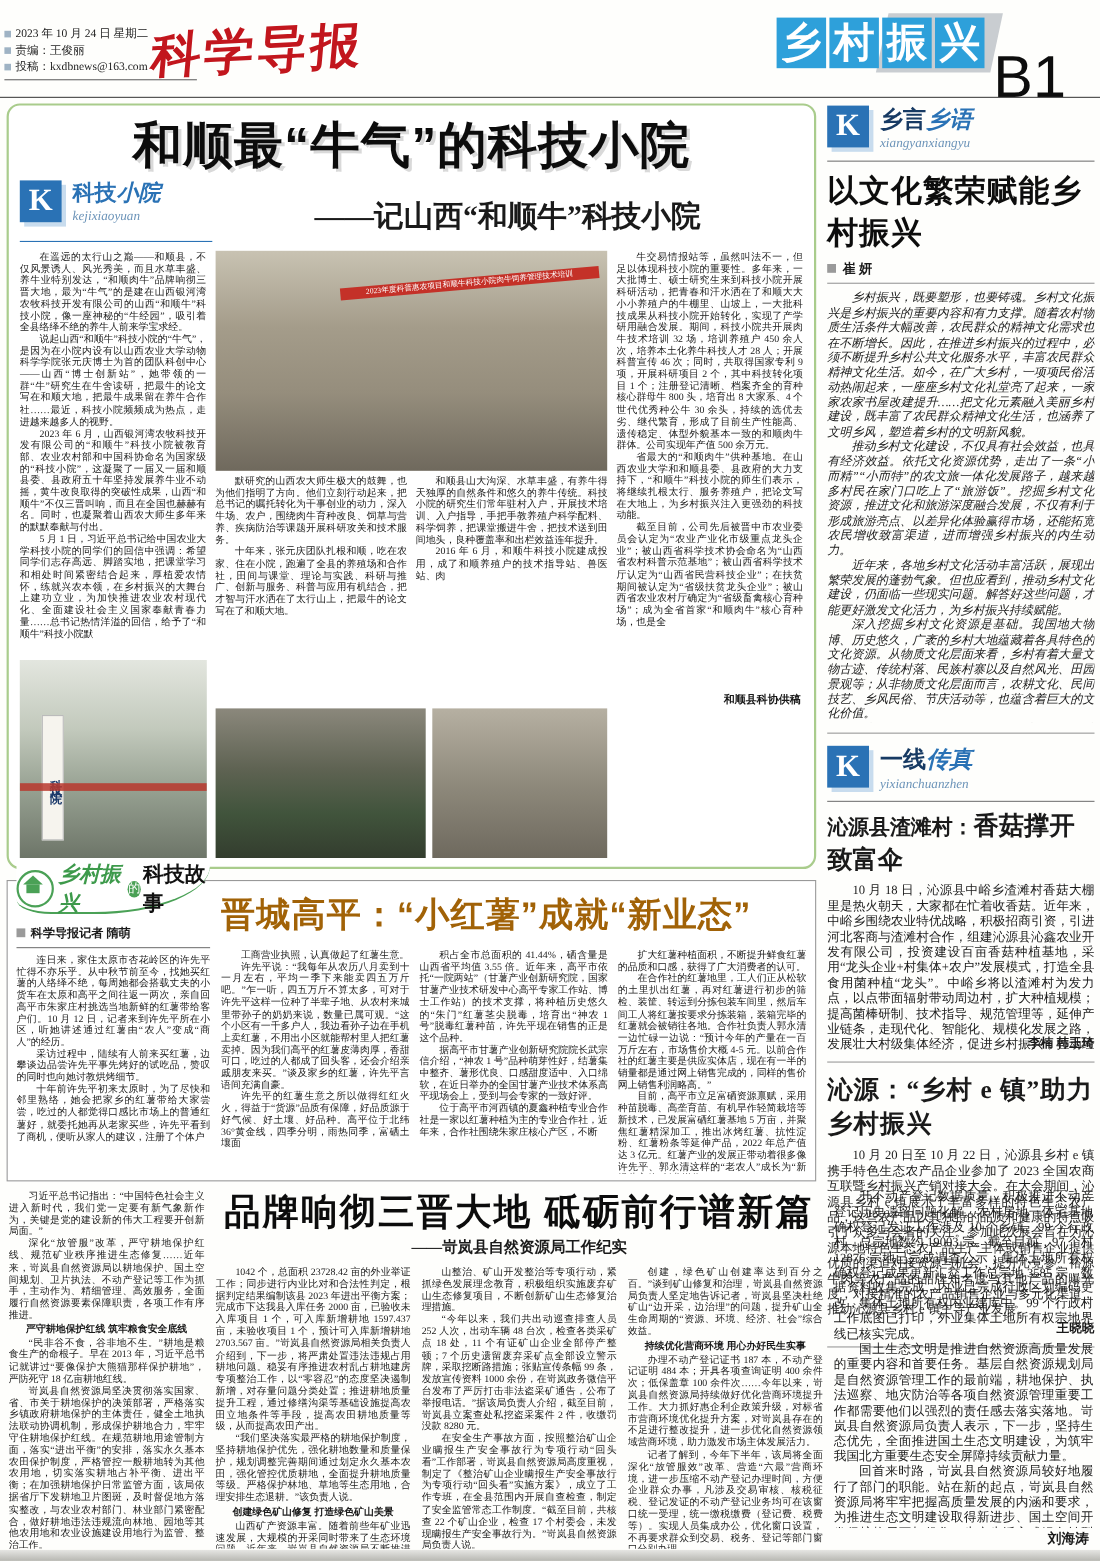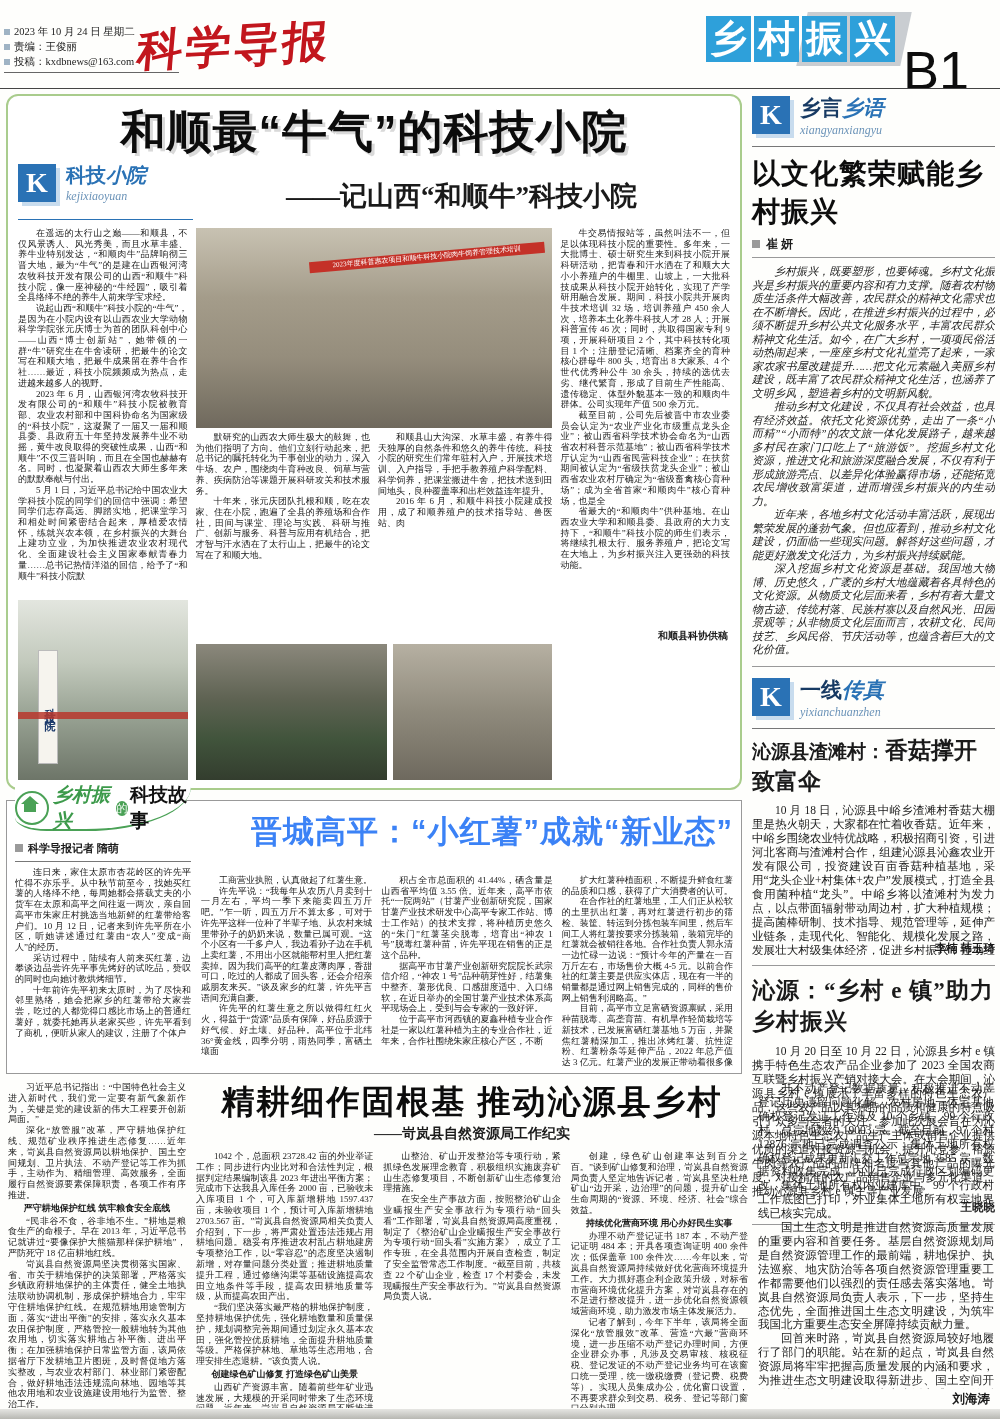--- a/index.html
+++ b/index.html
@@ -97,21 +97,21 @@
   .swicon::before{content:"";position:absolute;left:4px;top:3px;border-left:9px solid transparent;
           border-right:9px solid transparent;border-bottom:8px solid #4aa156;}
   .swt1{font-size:19px;font-weight:900;font-style:italic;color:#3d9a4b;}
   .swt2{display:inline-block;width:15px;height:15px;background:#4aa156;color:#fff;border-radius:50%;
         font-size:11px;line-height:15px;text-align:center;margin:0 2px;font-style:normal;}
   .swt3{font-size:19px;font-weight:900;color:#111;}
   .sw-byline{font-size:11px;font-weight:bold;border-bottom:1px solid #777;padding:10px 0 5px;margin-bottom:5px;}
   .sw-byline .sq{display:inline-block;width:8px;height:8px;background:#9a9a9a;margin-right:5px;}
   .sw-left .txt{height:185px;overflow:hidden;}
   .sw-right{flex:1;display:flex;flex-direction:column;padding-top:8px;}
-  .sw-hl{text-align:right;font-size:31px;font-weight:900;letter-spacing:1px;margin:2px 0 22px;color:#3b82f6;}
+  .sw-hl{text-align:left;font-size:31px;font-weight:900;letter-spacing:1px;margin:2px 0 10px;color:#a16207;}
   .sw-cols{display:flex;gap:9px;flex:1;overflow:hidden;}
   .sw-cols>div{flex:1;overflow:hidden;}
 
   
   .land{position:absolute;left:8px;top:1082px;width:986px;height:326px;display:flex;gap:10px;}
   .land p{font-size:9px;line-height:10.8px;}
   .lsub{font-weight:900;font-size:9.5px;text-align:center;text-indent:0 !important;margin:2px 0;
         font-family:"Liberation Sans","DejaVu Sans",sans-serif;}
   .lc{width:178px;overflow:hidden;}
   .lmid{flex:1;display:flex;flex-direction:column;}
@@ -187,22 +187,22 @@
             </div>
         </div>
         <div class="midphotos">
           <div class="ph ph-meet" style="flex:1.2"></div>
           <div class="ph ph-crowd" style="flex:1"></div>
         </div>
       </div>
       <div class="mc4">
         <div class="txt">
             <p>牛交易情报站等，虽然叫法不一，但足以体现科技小院的重要性。多年来，一大批博士、硕士研究生来到科技小院开展科研活动，把青春和汗水洒在了和顺大大小小养殖户的牛棚里、山坡上，一大批科技成果从科技小院开始转化，实现了产学研用融合发展。期间，科技小院共开展肉牛技术培训 32 场，培训养殖户 450 余人次，培养本土化养牛科技人才 28 人；开展科普宣传 46 次；同时，共取得国家专利 9 项，开展科研项目 2 个，其中科技转化项目 1 个；注册登记清晰、档案齐全的育种核心群母牛 800 头，培育出 8 大家系、4 个世代优秀种公牛 30 余头，持续的选优去劣、继代繁育，形成了目前生产性能高、遗传稳定、体型外貌基本一致的和顺肉牛群体。公司实现年产值 500 余万元。</p>
+            <p>省最大的“和顺肉牛”供种基地。在山西农业大学和和顺县委、县政府的大力支持下，“和顺牛”科技小院的师生们表示，将继续扎根太行、服务养殖户，把论文写在大地上，为乡村振兴注入更强劲的科技动能。</p>
             <p>截至目前，公司先后被晋中市农业委员会认定为“农业产业化市级重点龙头企业”；被山西省科学技术协会命名为“山西省农村科普示范基地”；被山西省科学技术厅认定为“山西省民营科技企业”；在扶贫期间被认定为“省级扶贫龙头企业”；被山西省农业农村厅确定为“省级畜禽核心育种场”；成为全省首家“和顺肉牛”核心育种场，也是全</p>
-            <p>省最大的“和顺肉牛”供种基地。在山西农业大学和和顺县委、县政府的大力支持下，“和顺牛”科技小院的师生们表示，将继续扎根太行、服务养殖户，把论文写在大地上，为乡村振兴注入更强劲的科技动能。</p>
           </div>
         <div class="credit">和顺县科协供稿</div>
         <div class="ph ph-white"></div>
       </div>
     </div>
   </div>
 
   <div class="sb">
 
     <div class="sechd">
@@ -289,35 +289,36 @@
           <p>习近平总书记指出：“中国特色社会主义进入新时代，我们党一定要有新气象新作为，关键是党的建设新的伟大工程要开创新局面。”</p>
           <p>深化“放管服”改革，严守耕地保护红线、规范矿业秩序推进生态修复……近年来，岢岚县自然资源局以耕地保护、国土空间规划、卫片执法、不动产登记等工作为抓手，主动作为、精细管理、高效服务，全面履行自然资源要素保障职责，各项工作有序推进。</p>
         </div>
       <p class="lsub">严守耕地保护红线  筑牢粮食安全底线</p>
       <div>
           <p>“民非谷不食，谷非地不生。”耕地是粮食生产的命根子。早在 2013 年，习近平总书记就讲过“要像保护大熊猫那样保护耕地”，严防死守 18 亿亩耕地红线。</p>
           <p>岢岚县自然资源局坚决贯彻落实国家、省、市关于耕地保护的决策部署，严格落实乡镇政府耕地保护的主体责任，健全土地执法联动协调机制，形成保护耕地合力，牢牢守住耕地保护红线。在规范耕地用途管制方面，落实“进出平衡”的安排，落实永久基本农田保护制度，严格管控一般耕地转为其他农用地，切实落实耕地占补平衡、进出平衡；在加强耕地保护日常监管方面，该局依据省厅下发耕地卫片图斑，及时督促地方落实整改，与农业农村部门、林业部门紧密配合，做好耕地违法违规流向林地、园地等其他农用地和农业设施建设用地行为监管、整治工作。</p>
         </div>
     </div>
     <div class="lmid">
-      <div class="l-hl hei">精耕细作固根基  推动沁源县乡村</div>
+      <div class="l-hl hei">品牌响彻三晋大地  砥砺前行谱新篇</div>
       <div class="l-sub">——岢岚县自然资源局工作纪实</div>
       <div class="lmid-cols">
         <div>
           <div>
               <p>1042 个，总面积 23728.42 亩的外业举证工作；同步进行内业比对和合法性判定，根据判定结果编制该县 2023 年进出平衡方案；完成市下达我县入库任务 2000 亩，已验收未入库项目 1 个，可入库新增耕地 1597.437 亩，未验收项目 1 个，预计可入库新增耕地 2703.567 亩。”岢岚县自然资源局相关负责人介绍到，下一步，将严肃处置违法违规占用耕地问题。稳妥有序推进农村乱占耕地建房专项整治工作，以“零容忍”的态度坚决遏制新增，对存量问题分类处置；推进耕地质量提升工程，通过修缮沟渠等基础设施提高农田立地条件等手段，提高农田耕地质量等级，从而提高农田产出。</p>
               <p>“我们坚决落实最严格的耕地保护制度，坚持耕地保护优先，强化耕地数量和质量保护，规划调整完善期间通过划定永久基本农田，强化管控优质耕地，全面提升耕地质量等级。严格保护林地、草地等生态用地，合理安排生态退耕。”该负责人说。</p>
             </div>
           <p class="lsub">创建绿色矿山修复  打造绿色矿山美景</p>
           <div>
               <p>山西矿产资源丰富。随着前些年矿业迅速发展，大规模的开采同时带来了生态环境问题。近年来，岢岚县自然资源局不断推进非金属矿</p>
             </div>
         </div>
         <div>
             <p>山整治、矿山开发整治等专项行动，紧抓绿色发展理念教育，积极组织实施废弃矿山生态修复项目，不断创新矿山生态修复治理措施。</p>
+            <p>“今年以来，我们共出动巡查排查人员 252 人次，出动车辆 48 台次，检查各类采矿点 18 处，11 个有证矿山企业全部停产整顿；7 个历史遗留废弃采矿点全部设立警示牌，采取挖断路措施；张贴宣传条幅 99 条，发放宣传资料 1000 余份，在岢岚政务微信平台发布了严厉打击非法盗采矿通告，公布了举报电话。”据该局负责人介绍，截至目前，岢岚县立案查处私挖盗采案件 2 件，收缴罚没款 8280 元。</p>
             <p>在安全生产事故方面，按照整治矿山企业瞒报生产安全事故行为专项行动“回头看”工作部署，岢岚县自然资源局高度重视，制定了《整治矿山企业瞒报生产安全事故行为专项行动“回头看”实施方案》，成立了工作专班，在全县范围内开展自查检查，制定了安全监管常态工作制度。“截至目前，共核查 22 个矿山企业，检查 17 个村委会，未发现瞒报生产安全事故行为。”岢岚县自然资源局负责人说。</p>
           </div>
         <div>
           <div>
               <p>创建，绿色矿山创建率达到百分之百。”谈到矿山修复和治理，岢岚县自然资源局负责人坚定地告诉记者，岢岚县坚决杜绝矿山“边开采，边治理”的问题，提升矿山全生命周期的“资源、环境、经济、社会”综合效益。</p>
             </div>
           <p class="lsub">持续优化营商环境  用心办好民生实事</p>
           <div>
               <p>办理不动产登记证书 187 本，不动产登记证明 484 本；开具各项查询证明 400 余件次；低保盖章 100 余件次……今年以来，岢岚县自然资源局持续做好优化营商环境提升工作。大力抓好惠企利企政策升级，对标省市营商环境优化提升方案，对岢岚县存在的不足进行整改提升，进一步优化自然资源领域营商环境，助力激发市场主体发展活力。</p>
               <p>记者了解到，今年下半年，该局将全面深化“放管服效”改革、营造“六最”营商环境，进一步压缩不动产登记办理时间，方便企业群众办事，凡涉及交易审核、核税征税、登记发证的不动产登记业务均可在该窗口统一受理，统一缴税缴费（登记费、税费等）。实现人员集成办公，优化窗口设置，不再要求群众到交易、税务、登记等部门窗口分别办理。</p>

